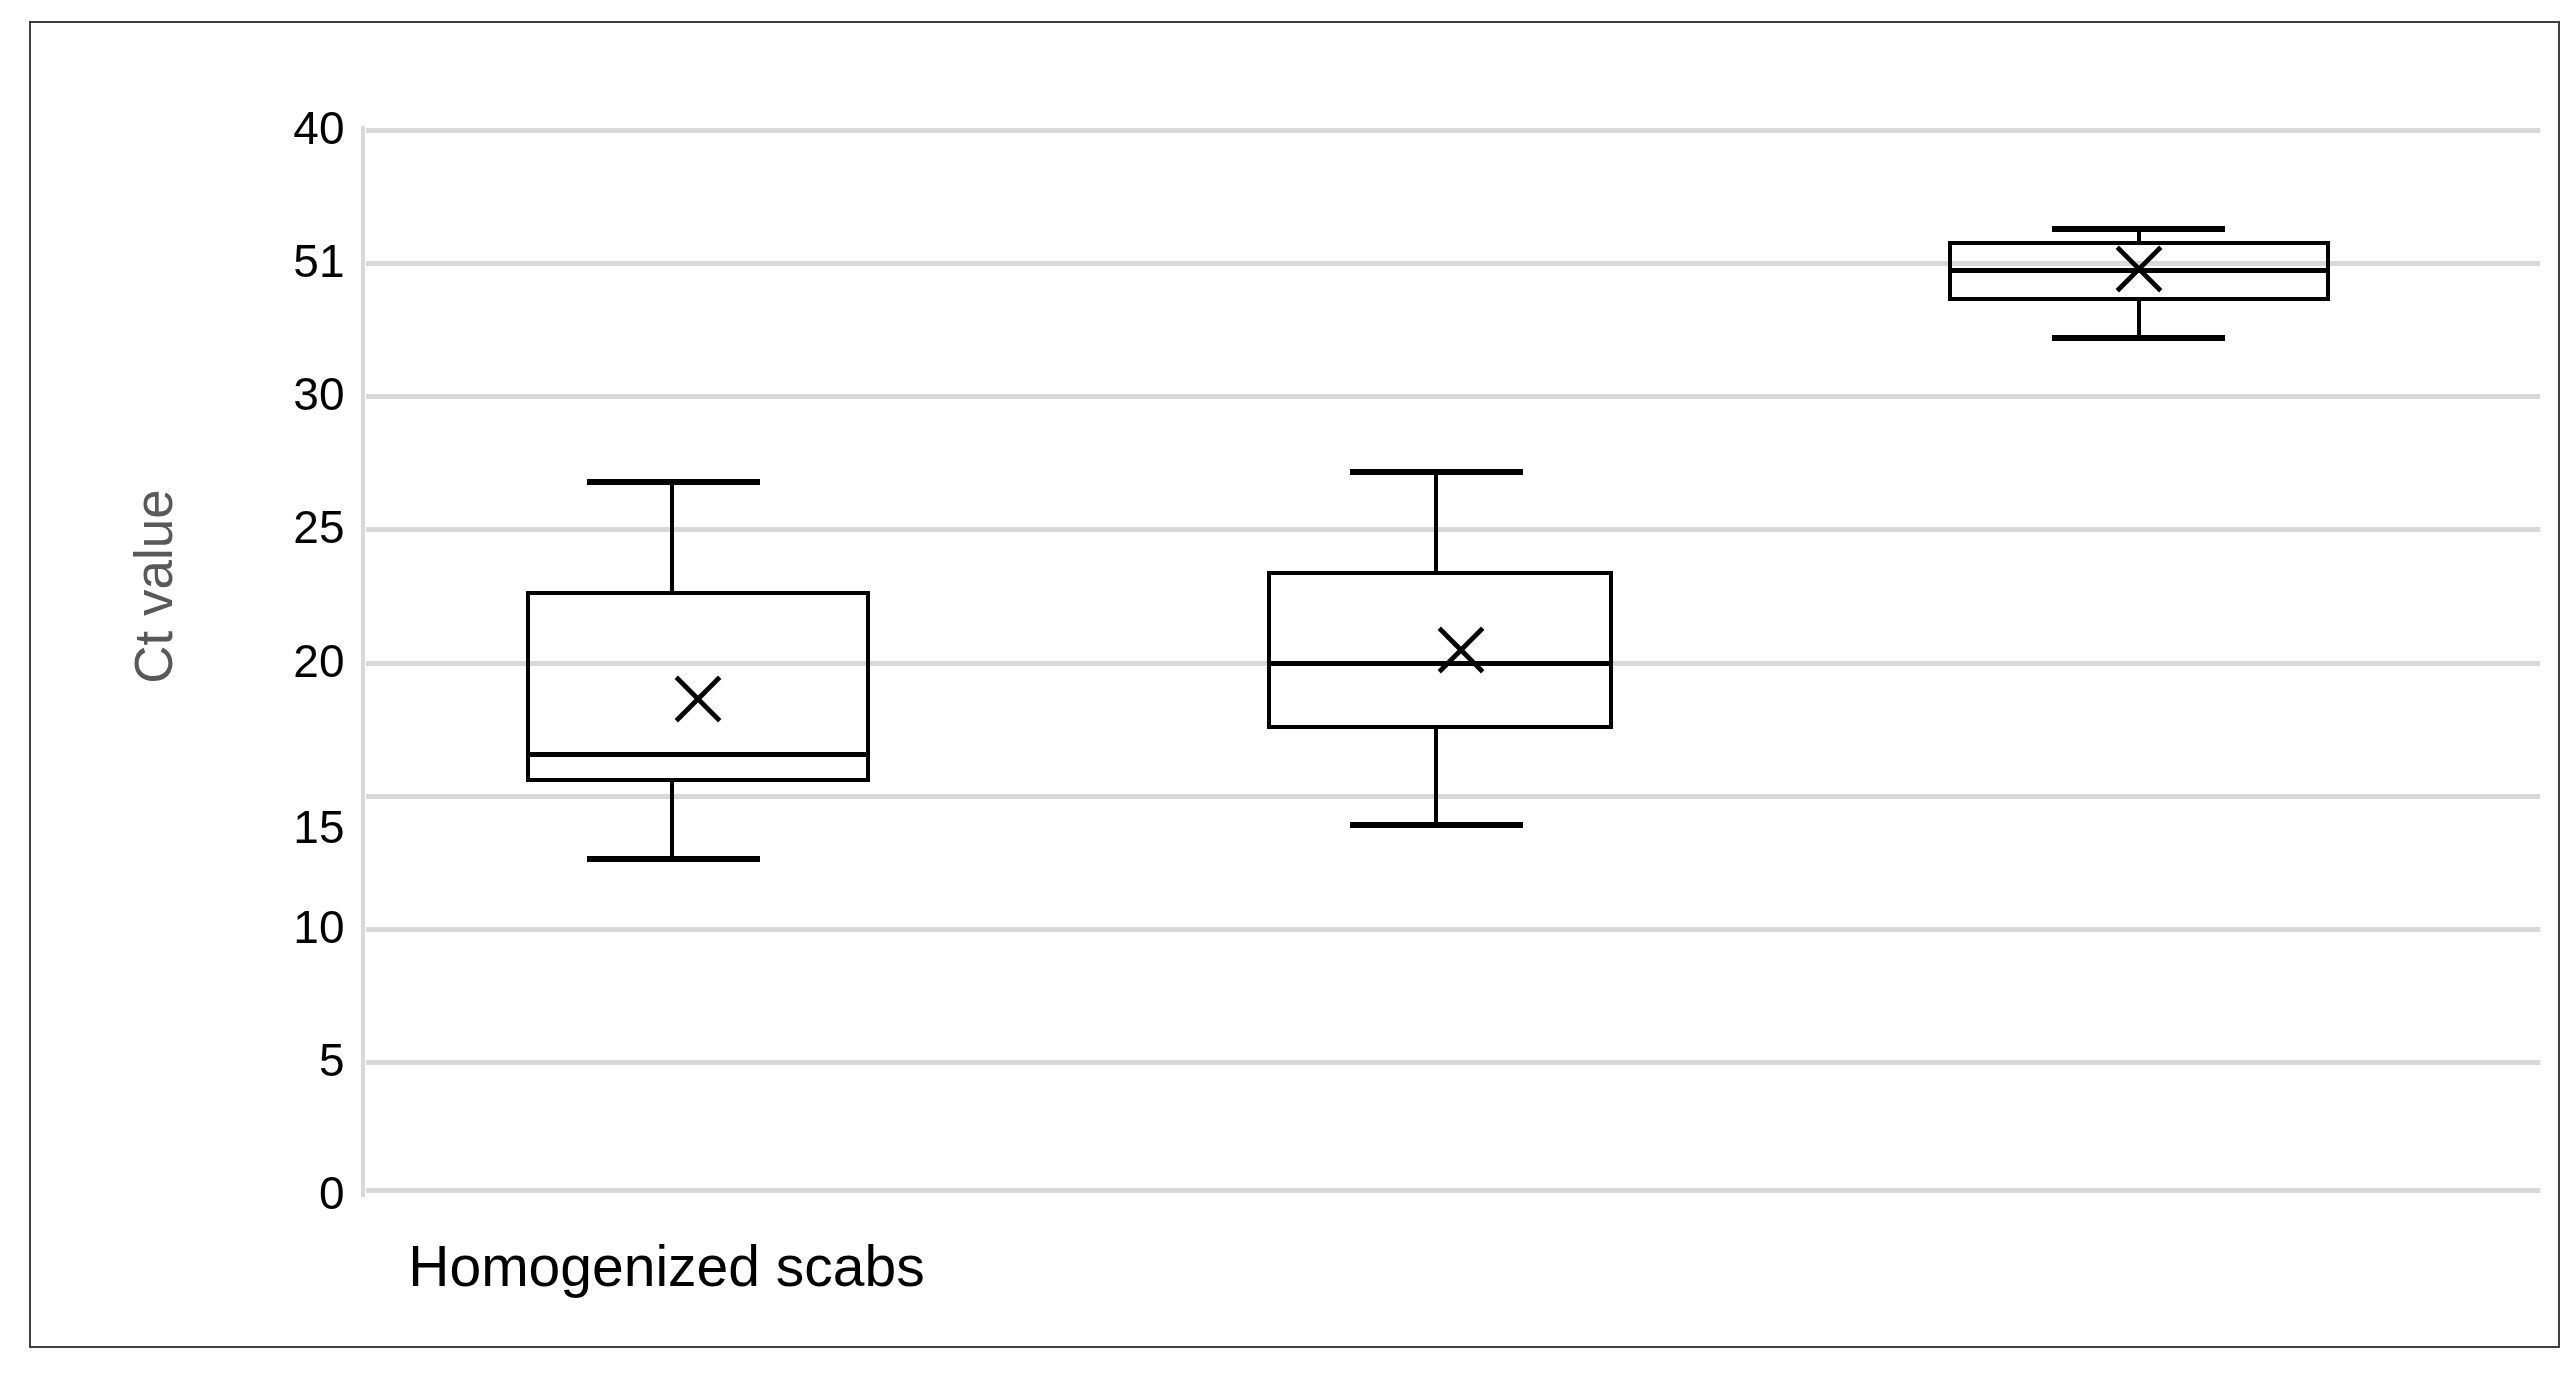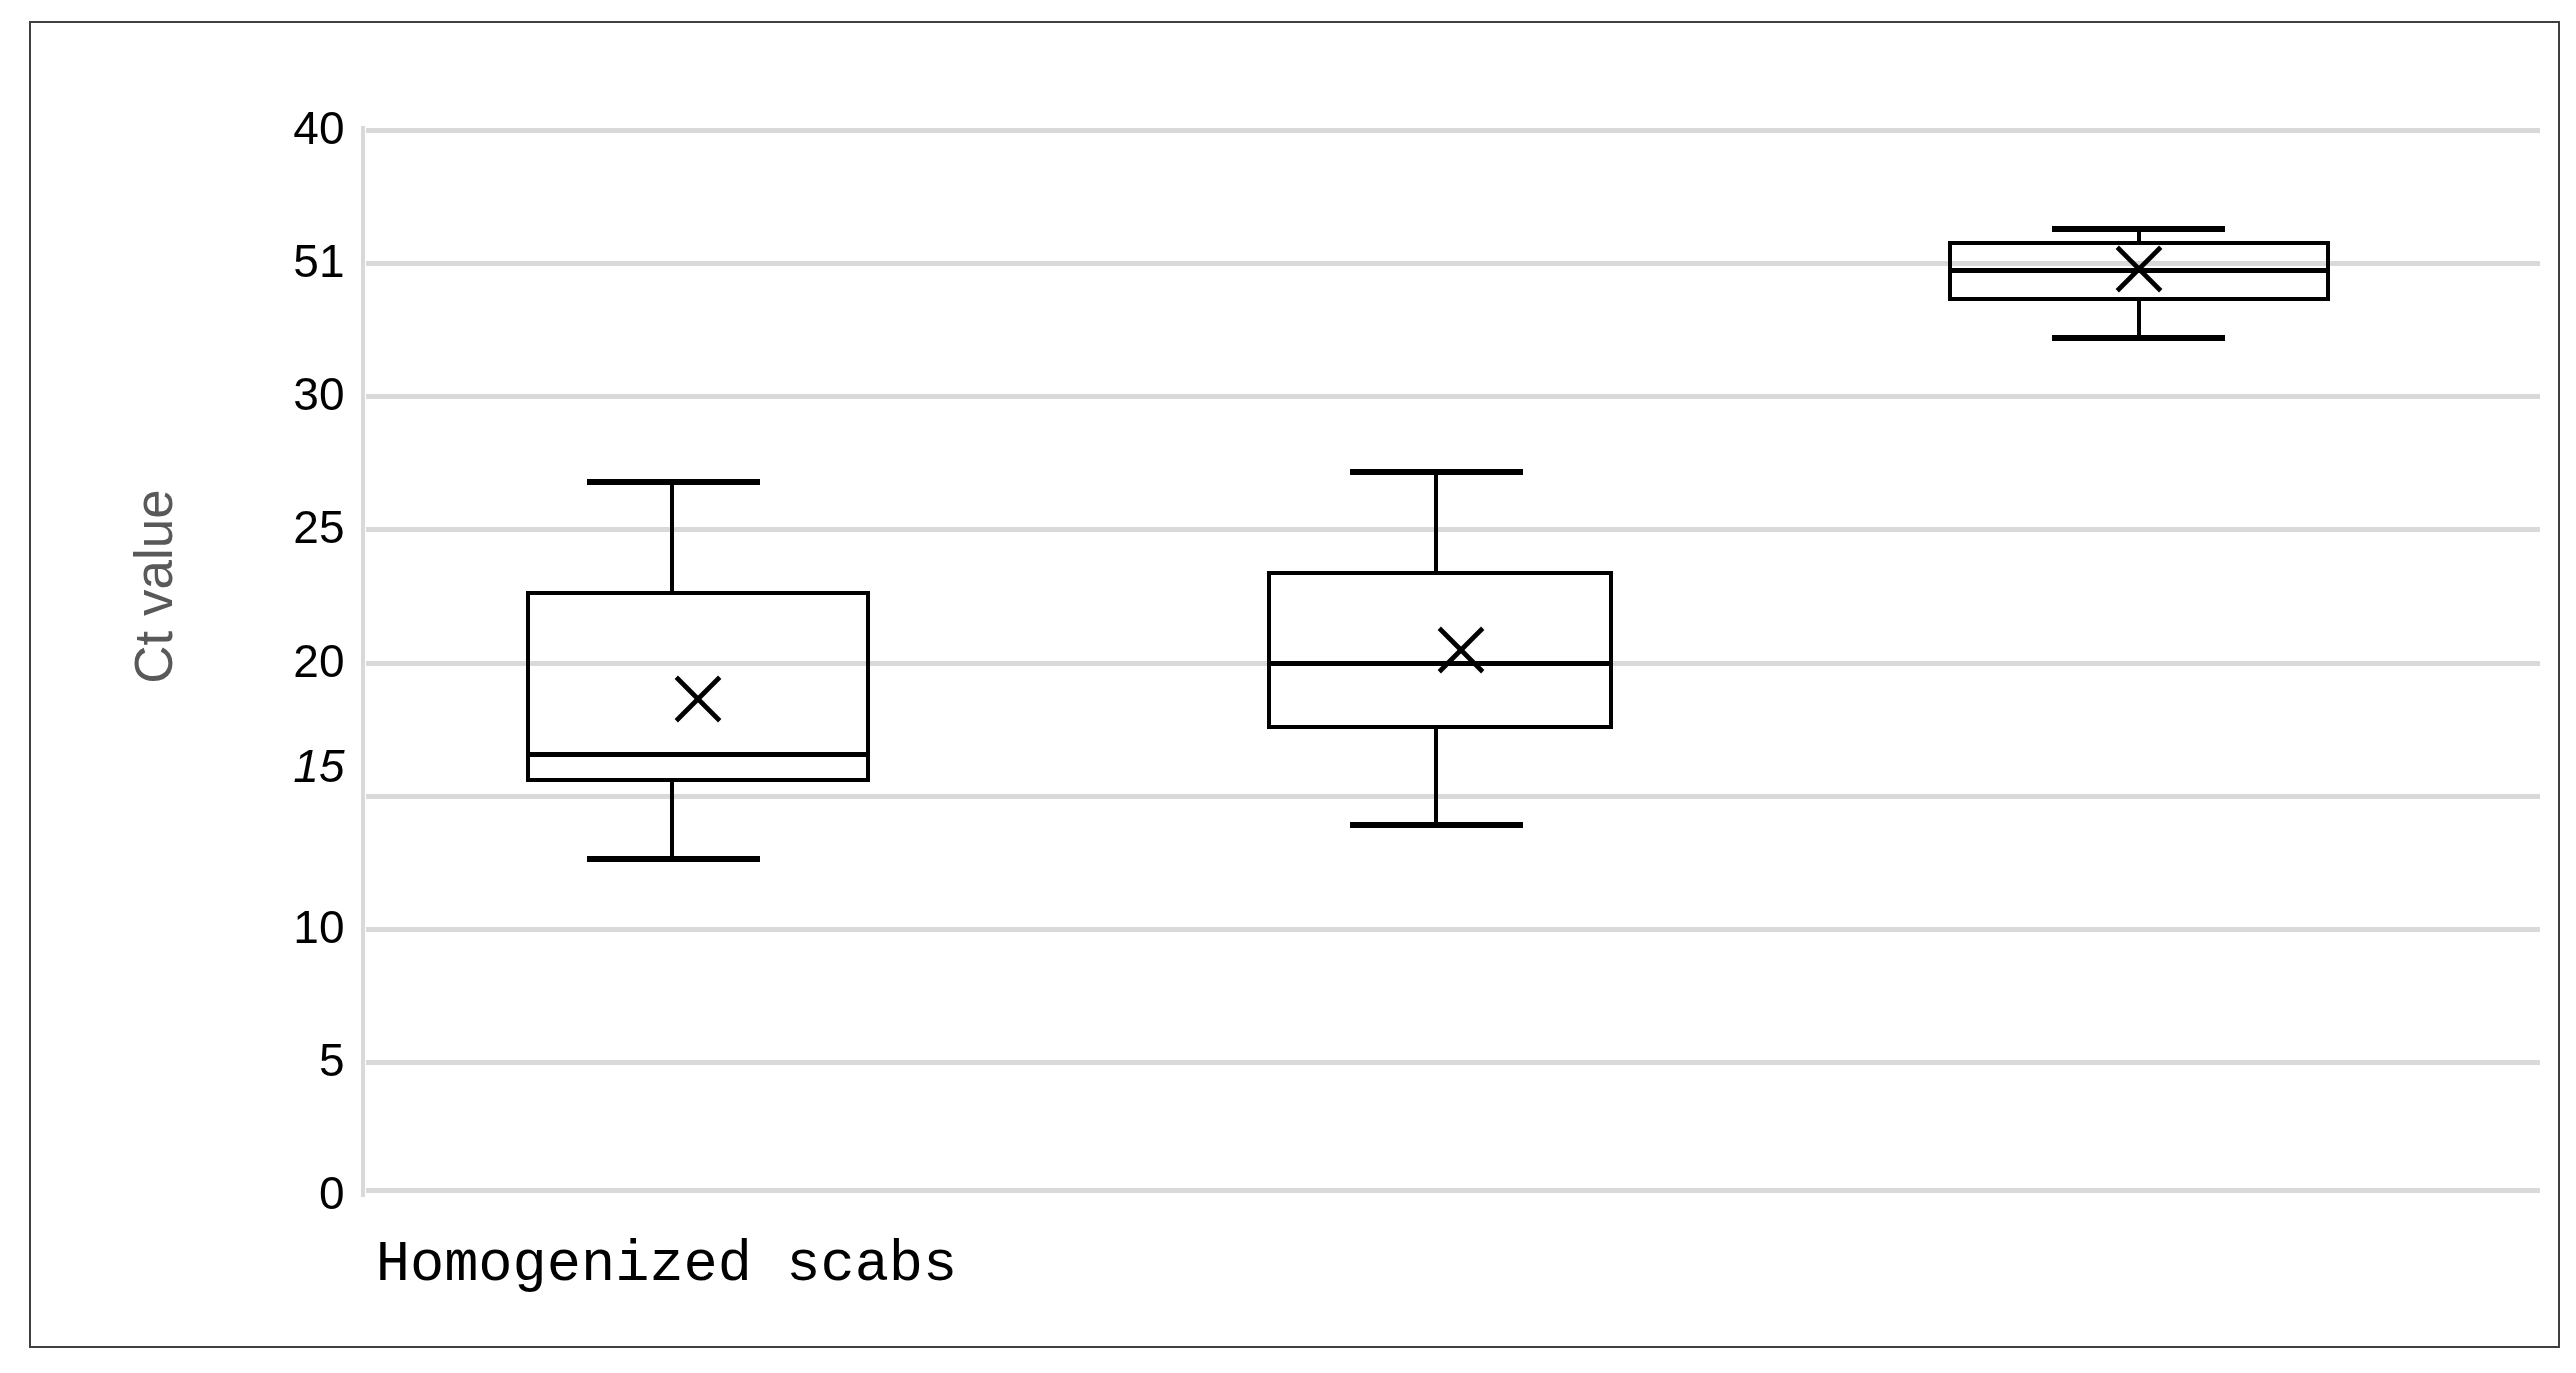--- a/index.html
+++ b/index.html
@@ -82,21 +82,20 @@
   }
   .x-tick-label {
     position: absolute;
     top: 1210px;
     font-size: 57px;
     color: #000000;
     text-align: center;
     white-space: nowrap;
     transform: translateX(-50%);
     font-stretch: condensed;
-    font-family: Liberation Mono, monospace;
   }
   
   .bp-box {
     position: absolute;
     border: 4.8px solid #000000;
     box-sizing: border-box;
     background: transparent;
   }
   .bp-median {
     position: absolute;
@@ -128,21 +127,21 @@
   <div class="chart-frame">
 
     <div class="axis-title-y">Ct value</div>
 
     <div class="y-ticks">
       <div class="y-tick-label" style="top:0px;">40</div>
       <div class="y-tick-label" style="top:133px;">51</div>
       <div class="y-tick-label" style="top:266px;text-align:right;">30</div>
       <div class="y-tick-label" style="top:399px;">25</div>
       <div class="y-tick-label" style="top:533px;">20</div>
-      <div class="y-tick-label" style="top:638px;font-style:italic;">15</div>
+      <div class="y-tick-label" style="top:699px;">15</div>
       <div class="y-tick-label" style="top:799px;">10</div>
       <div class="y-tick-label" style="top:932px;">5</div>
       <div class="y-tick-label" style="top:1065px;">0</div>
     </div>
 
     <div class="axis-line-y"></div>
 
     <div class="plot-area">
       <div class="gridline" style="top:0px;"></div>
       <div class="gridline" style="top:133px;"></div>

